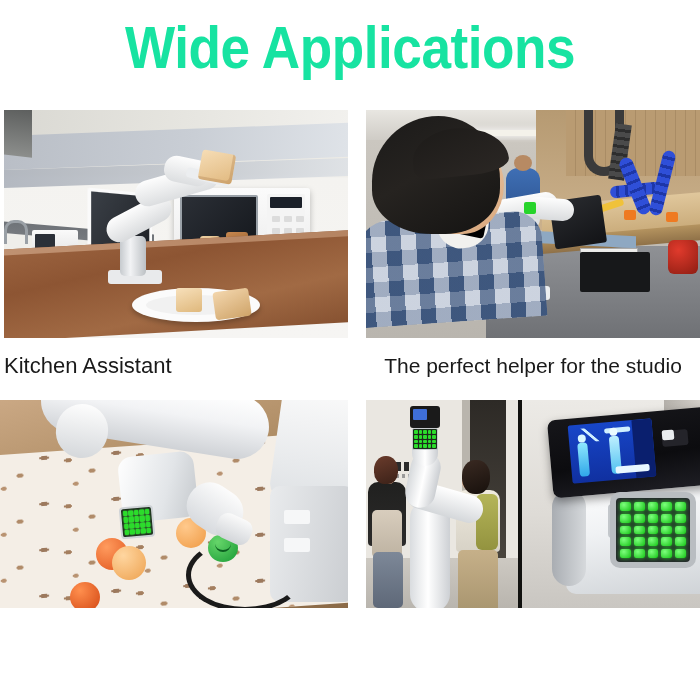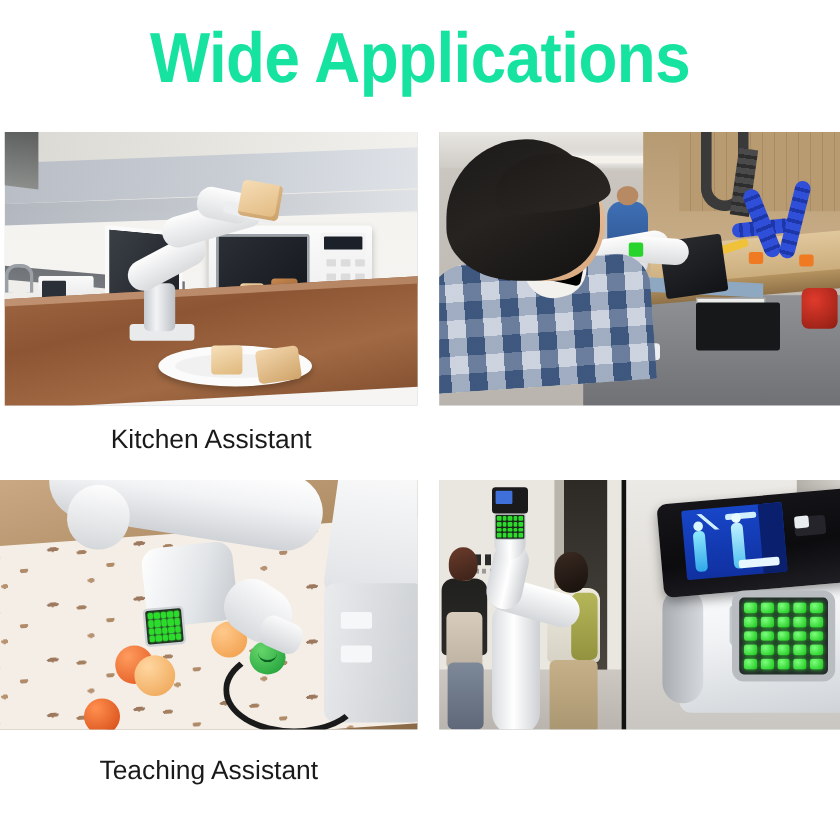--- a/index.html
+++ b/index.html
@@ -37,21 +37,21 @@
   .p4 { left: 366px; top: 400px; width: 334px; height: 208px; }
 
   .cap {
     position: absolute;
     font-size: 22px;
     color: #1a1a1a;
     line-height: 28px;
     white-space: nowrap;
     font-weight: 400;
   }
-  .cap1 { left: 4px;   top: 352px; width: 344px; text-align: center; }
+  .cap1 { left: 4px;   top: 352px; width: 344px; }
   .cap2 { left: 366px; top: 352px; width: 334px; text-align: center; font-size: 21px;}
   .cap3 { left: 0px;   top: 628px; width: 348px; text-align: center; }
   .cap4 { left: 366px; top: 628px; width: 334px; text-align: center; font-size: 21px;}
 
   
   .k-wall { position:absolute; inset:0; background:linear-gradient(180deg,#efeee9 0%,#eceae4 28%,#f4f3f0 30%,#f6f5f3 100%); }
   .k-ceil { position:absolute; left:0; top:0; width:100%; height:26px;
             background:linear-gradient(100deg,#d9d8d2 0%,#e8e7e2 60%,#f2f1ee 100%); }
   .k-band { position:absolute; left:0; top:26px; width:100%; height:34px;
             background:linear-gradient(95deg,#b9bec6 0%,#c9ced5 55%,#dfe3e8 100%);
@@ -409,20 +409,21 @@
     <div class="s-rled"></div>
     <div class="s-greenbox"></div>
     <div class="s-shirt"></div>
     <div class="s-collar"></div>
     <div class="s-neck"></div>
     <div class="s-face"></div>
     <div class="s-ear"></div>
     <div class="s-head"></div>
     <div class="s-hairf"></div>
   </div>
+  <div class="cap cap2">The perfect helper for the studio</div>
 
   <div class="panel p3">
     <div class="t-wood"></div>
     <div class="t-lace"></div>
     <div class="t-lacetex"></div>
     <div class="t-right"></div>
     <div class="t-rbase">
       <div class="s1"></div>
         <div class="s2"></div>
     </div>
@@ -454,21 +455,20 @@
         <i></i>
         <i></i>
         <i></i>
       <i></i>
         <i></i>
         <i></i>
         <i></i>
         <i></i>
     </div>
   </div>
-  <div class="cap cap3">Teaching Assistant</div>
 
   <div class="panel p4">
     <div class="x-left">
       <div class="x-wallL"></div>
       <div class="x-jamb"></div>
       <div class="x-doorL"></div>
       <div class="x-floorL"></div>
       <div class="x-signs"></div>
       <div class="x-signs2"></div>
       <div class="x-p2">

